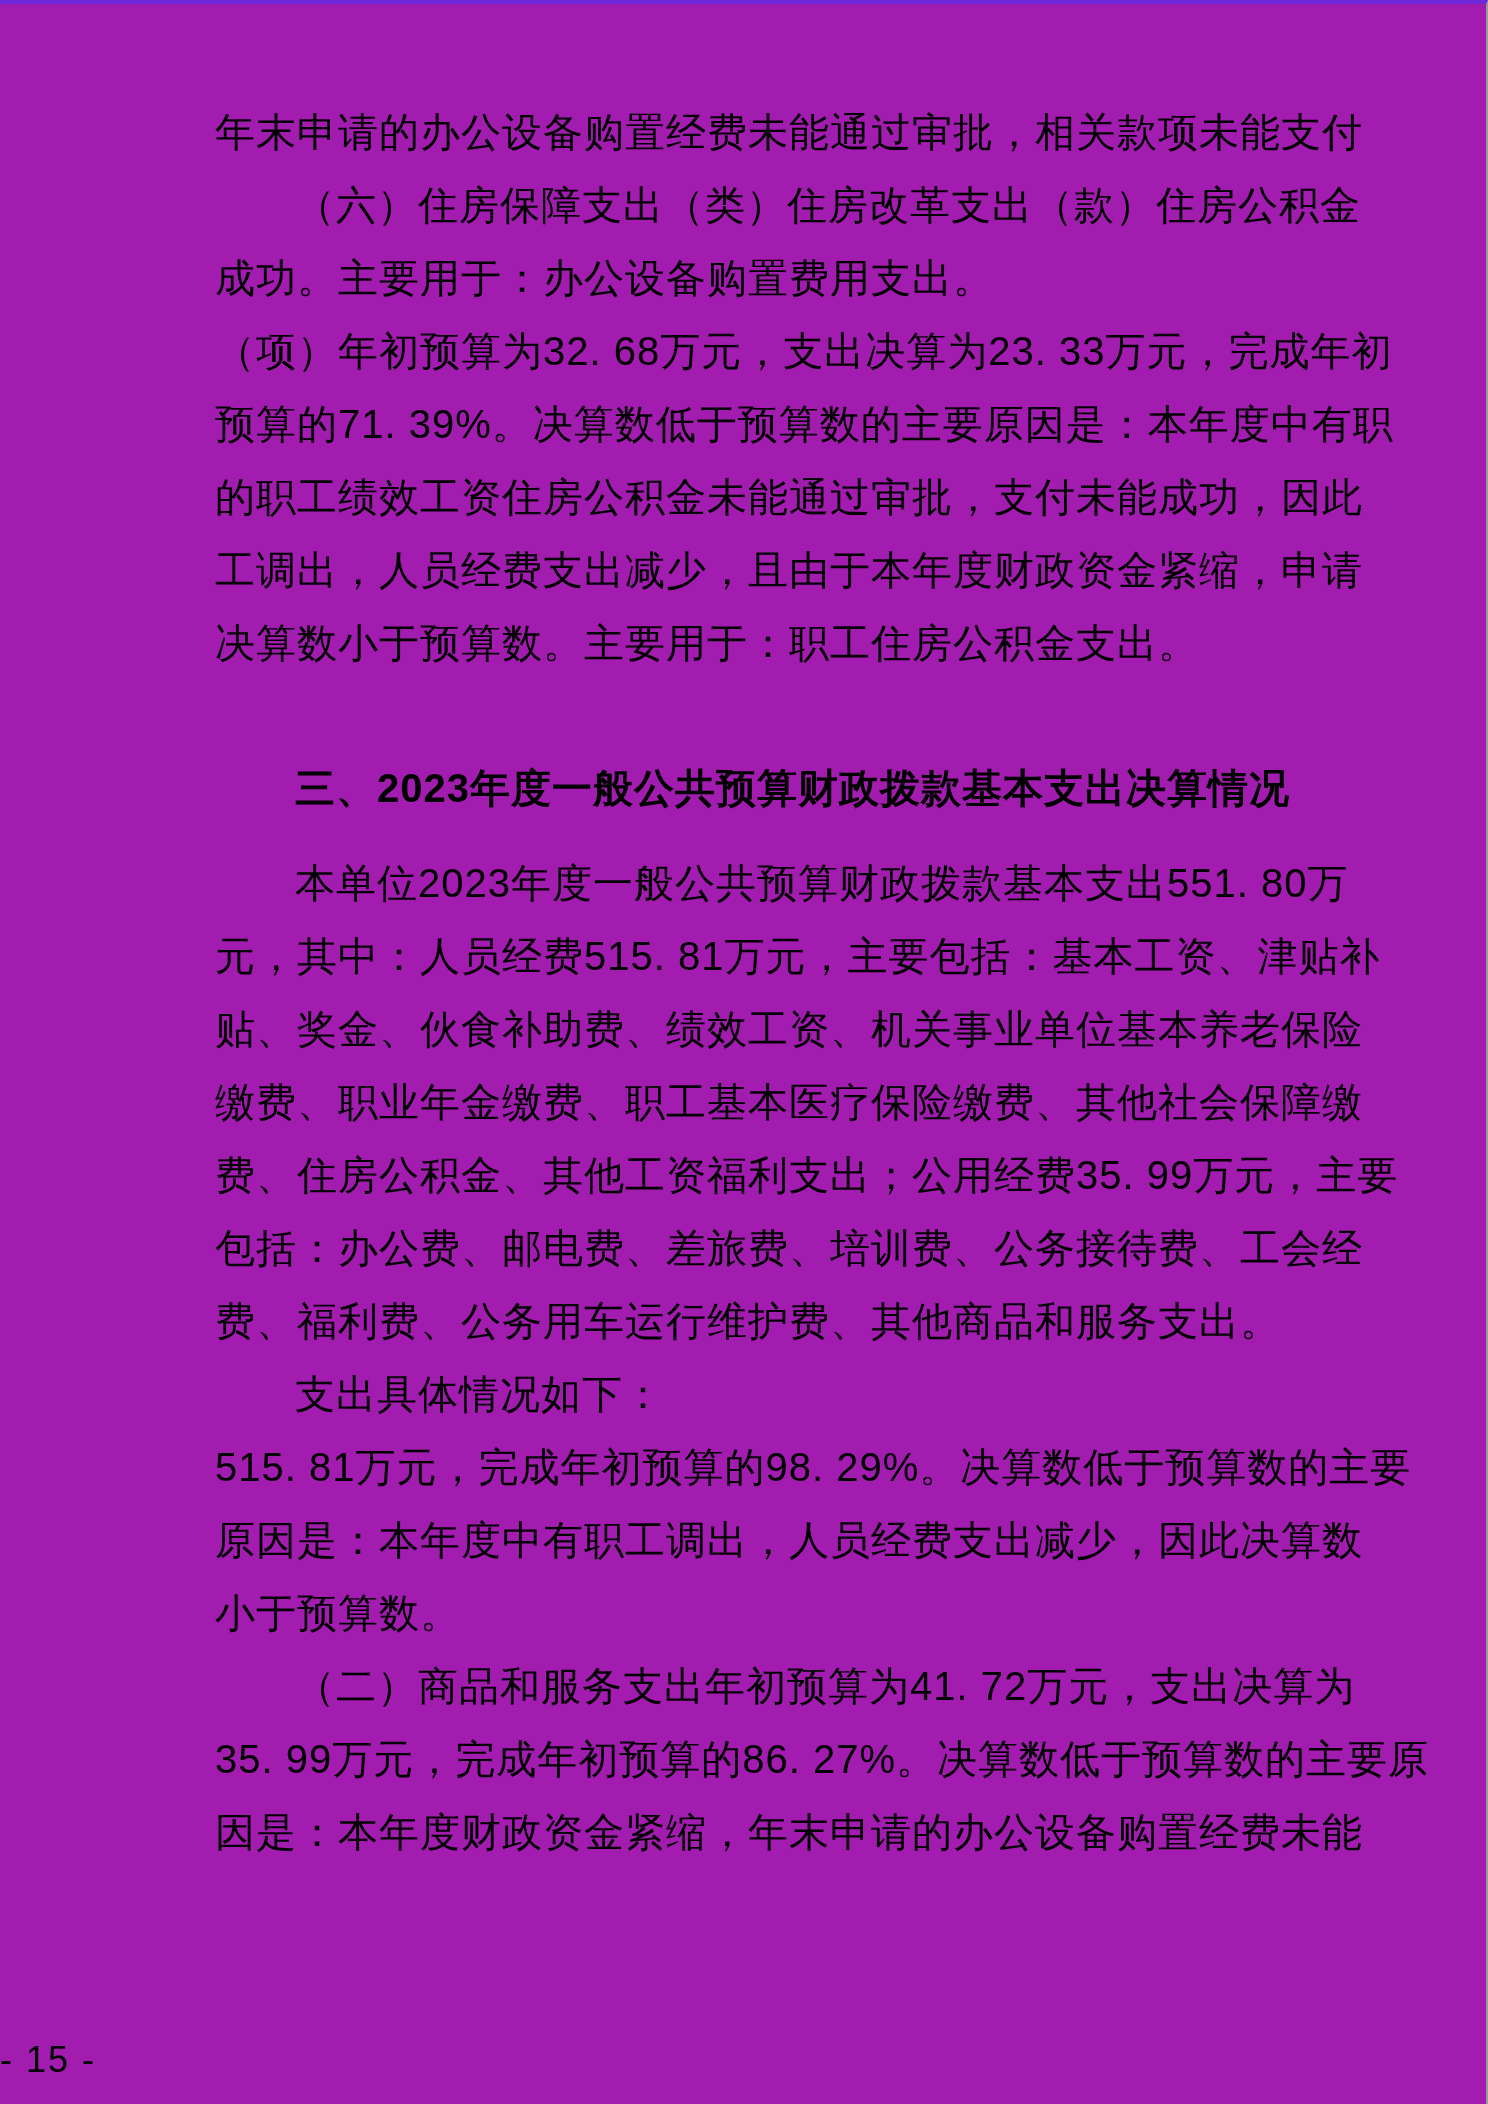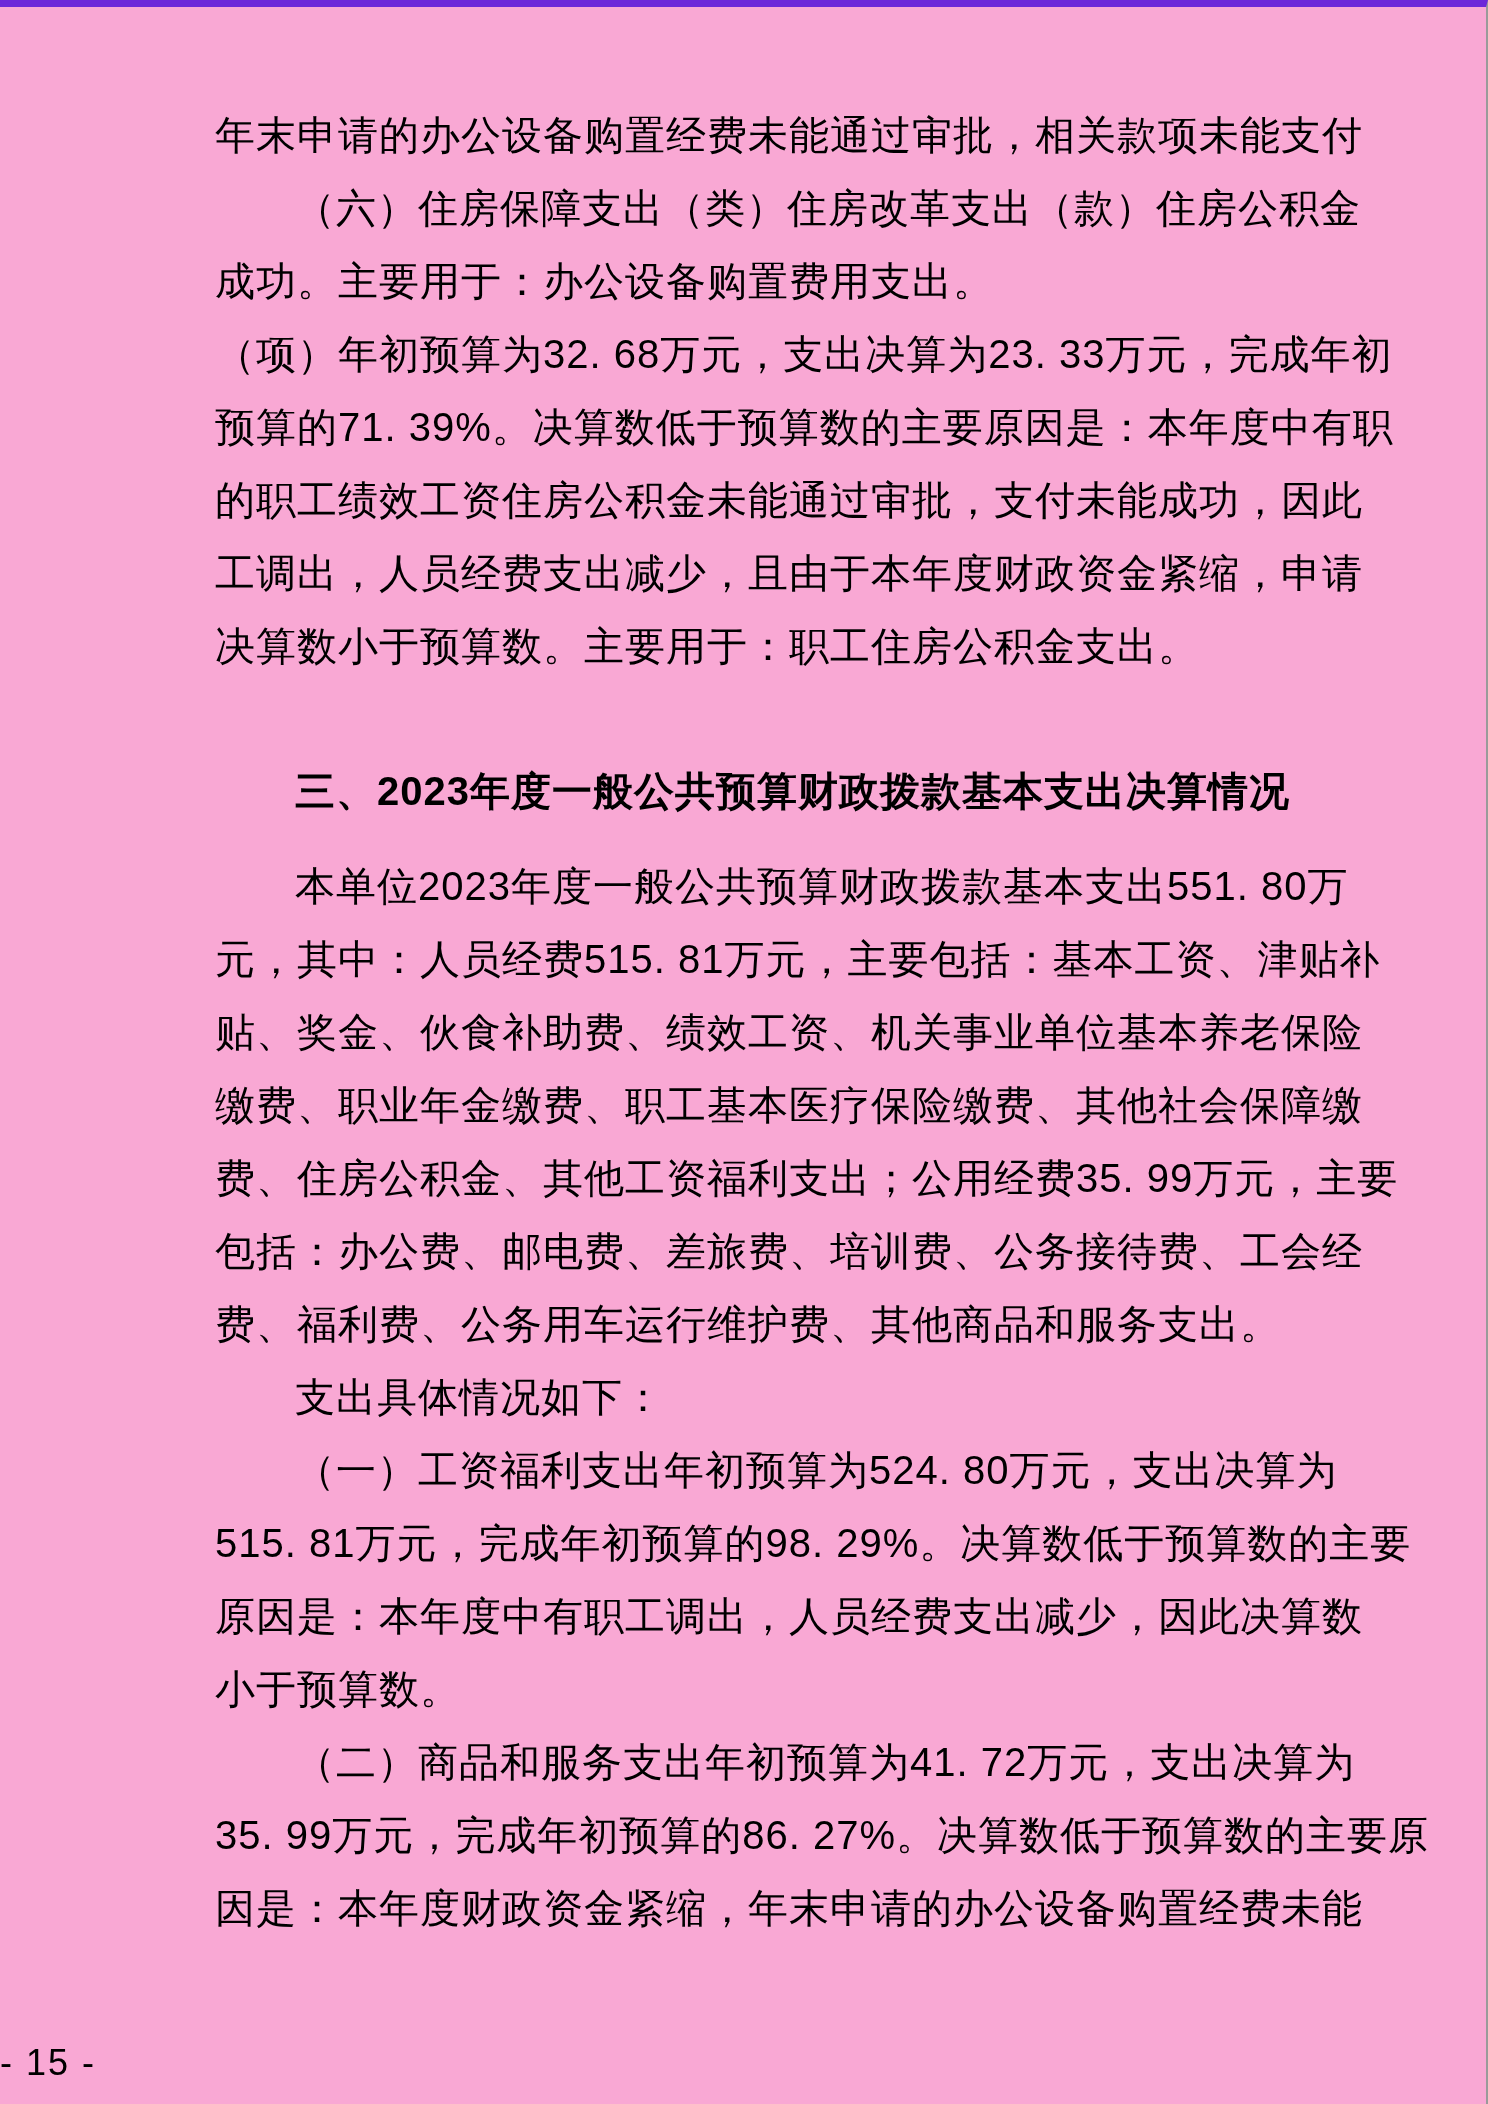--- a/index.html
+++ b/index.html
@@ -10,22 +10,22 @@
     position: relative;
     font-family: "Liberation Sans", sans-serif;
     color: #000000;
     overflow: hidden;
   }
   .page {
     position: absolute;
     left: 0; top: 0;
     width: 1488px;
     height: 2104px;
-    background: #f9a8d4;
-    border-top: 7px solid #6d28d9;
+    background: #a21caf;
+    border-top: 4px solid #6d28d9;
     border-right: 2px solid #9a9a9a;
     box-sizing: border-box;
   }
   .content {
     position: absolute;
     left: 215px;
     top: 92px;
     width: 1068px;
   }
   .line {
@@ -71,21 +71,20 @@
       <div class="line end">决算数小于预算数。主要用于：职工住房公积金支出。</div>
       <div class="line indent end heading">三、2023年度一般公共预算财政拨款基本支出决算情况</div>
       <div class="line indent">本单位2023年度一般公共预算财政拨款基本支出551. 80万</div>
       <div class="line">元，其中：人员经费515. 81万元，主要包括：基本工资、津贴补</div>
       <div class="line">贴、奖金、伙食补助费、绩效工资、机关事业单位基本养老保险</div>
       <div class="line">缴费、职业年金缴费、职工基本医疗保险缴费、其他社会保障缴</div>
       <div class="line">费、住房公积金、其他工资福利支出；公用经费35. 99万元，主要</div>
       <div class="line">包括：办公费、邮电费、差旅费、培训费、公务接待费、工会经</div>
       <div class="line end">费、福利费、公务用车运行维护费、其他商品和服务支出。</div>
       <div class="line indent end">支出具体情况如下：</div>
-      <div class="line indent">（一）工资福利支出年初预算为524. 80万元，支出决算为</div>
       <div class="line">515. 81万元，完成年初预算的98. 29%。决算数低于预算数的主要</div>
       <div class="line">原因是：本年度中有职工调出，人员经费支出减少，因此决算数</div>
       <div class="line end">小于预算数。</div>
       <div class="line indent">（二）商品和服务支出年初预算为41. 72万元，支出决算为</div>
       <div class="line">35. 99万元，完成年初预算的86. 27%。决算数低于预算数的主要原</div>
       <div class="line">因是：本年度财政资金紧缩，年末申请的办公设备购置经费未能</div>
     </div>
   <div class="footer">- 15 -</div>
 </div>
 

